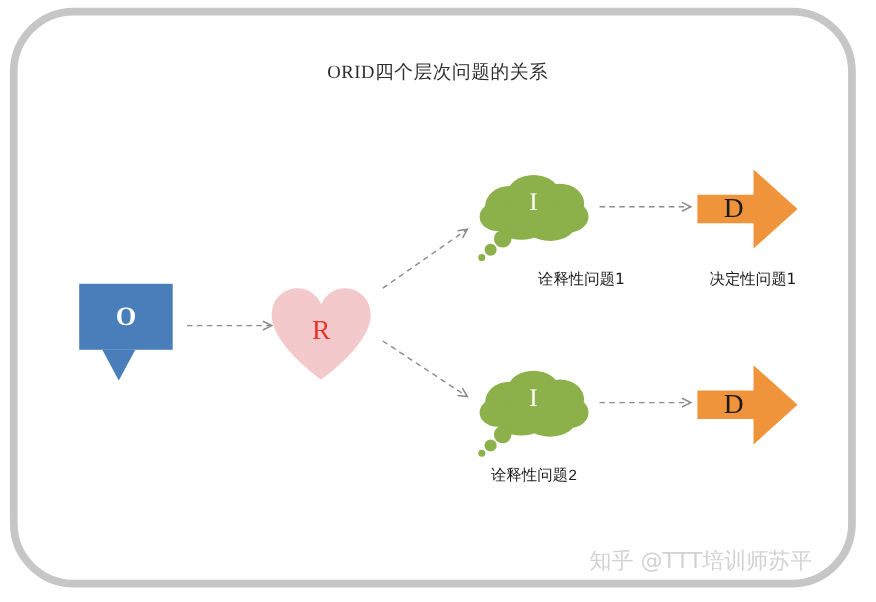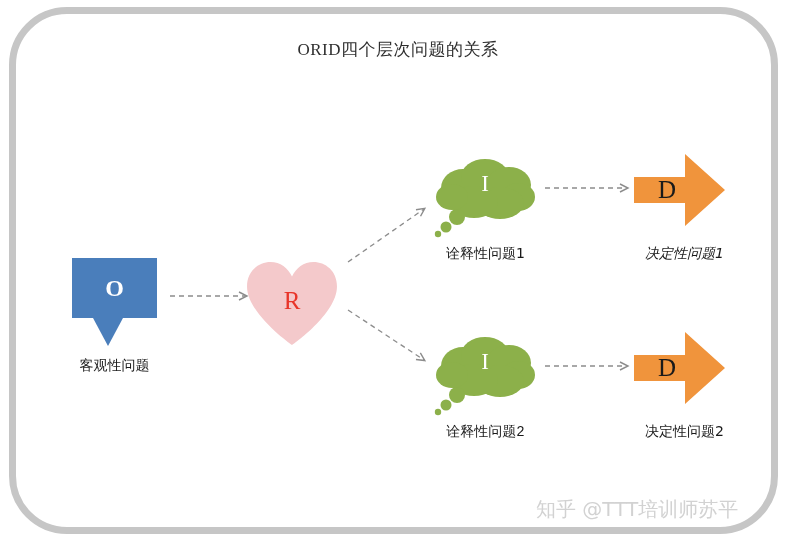--- a/index.html
+++ b/index.html
@@ -27,21 +27,21 @@
     height: 527px;
     border: 7px solid #c6c6c6;
     border-radius: 58px;
     box-sizing: border-box;
   }
 
   
   #title {
     position: absolute;
     left: 0;
-    top: 38px;
+    top: 54px;
     width: 796px;
     text-align: center;
     font-size: 17px;
     color: #2f2f2f;
     letter-spacing: 0.5px;
     font-family: "Liberation Serif", "DejaVu Serif", serif;
   }
 
   
   .node-label {
@@ -183,21 +183,20 @@
     <line x1="348" y1="310" x2="424" y2="360" stroke="#8c8c8c" stroke-width="1.3" stroke-dasharray="5,4" marker-end="url(#ah)"></line>
 
     <line x1="545" y1="188" x2="627" y2="188" stroke="#8c8c8c" stroke-width="1.3" stroke-dasharray="5,4" marker-end="url(#ah)"></line>
 
     <line x1="545" y1="366" x2="627" y2="366" stroke="#8c8c8c" stroke-width="1.3" stroke-dasharray="5,4" marker-end="url(#ah)"></line>
   </svg>
 
   <div id="o-shape"></div>
   <div id="o-tail"></div>
   <div id="o-letter">O</div>
-  <div class="node-label" style="left:32px; top:357px; width:165px;">客观性问题</div>
 
   <svg id="r-heart" viewBox="0 0 100 90">
     <path d="M50,88 C50,88 4,56 4,28 C4,12 16,3 28,3 C38,3 46,9 50,18 C54,9 62,3 72,3 C84,3 96,12 96,28 C96,56 50,88 50,88 Z" fill="#f4c9cb"></path>
   </svg>
   <div id="r-letter">R</div>
 
   <div class="cloud-wrap" style="left:430px; top:155px;">
     <svg width="110" height="85" viewBox="0 0 110 85">
       <g fill="#8cb04a">
         <ellipse cx="33" cy="33" rx="22" ry="19"></ellipse>
@@ -207,29 +206,29 @@
         <ellipse cx="70" cy="48" rx="24" ry="16"></ellipse>
         <ellipse cx="44" cy="47" rx="24" ry="16"></ellipse>
         <ellipse cx="22" cy="42" rx="16" ry="13"></ellipse>
         <circle cx="27" cy="62" r="8"></circle>
         <circle cx="16" cy="72" r="5.5"></circle>
         <circle cx="8" cy="79" r="3.2"></circle>
       </g>
     </svg>
     <div class="cloud-letter">I</div>
   </div>
-  <div class="node-label" style="left:403px; top:245px; width:165px;">诠释性问题1</div>
+  <div class="node-label" style="left:403px; top:245px; width:165px;text-align:right;">诠释性问题1</div>
 
   <div class="arrow-wrap" style="left:632px; top:150px;">
     <svg width="95" height="80" viewBox="0 0 95 80">
       <path d="M2,27 L53,27 L53,4 L93,40 L53,76 L53,53 L2,53 Z" fill="#f0943c"></path>
     </svg>
     <div class="arrow-letter">D</div>
   </div>
-  <div class="node-label" style="left:602px; top:245px; width:165px;font-style:italic;">决定性问题1</div>
+  <div class="node-label" style="left:602px; top:245px; width:165px;">决定性问题1</div>
 
   <div class="cloud-wrap" style="left:430px; top:333px;">
     <svg width="110" height="85" viewBox="0 0 110 85">
       <g fill="#8cb04a">
         <ellipse cx="33" cy="33" rx="22" ry="19"></ellipse>
         <ellipse cx="55" cy="22" rx="24" ry="18"></ellipse>
         <ellipse cx="79" cy="30" rx="22" ry="18"></ellipse>
         <ellipse cx="88" cy="42" rx="17" ry="14"></ellipse>
         <ellipse cx="70" cy="48" rx="24" ry="16"></ellipse>
         <ellipse cx="44" cy="47" rx="24" ry="16"></ellipse>
@@ -242,17 +241,16 @@
     <div class="cloud-letter">I</div>
   </div>
   <div class="node-label" style="left:403px; top:423px; width:165px;font-family:Liberation Mono, monospace;">诠释性问题2</div>
 
   <div class="arrow-wrap" style="left:632px; top:328px;">
     <svg width="95" height="80" viewBox="0 0 95 80">
       <path d="M2,27 L53,27 L53,4 L93,40 L53,76 L53,53 L2,53 Z" fill="#f0943c"></path>
     </svg>
     <div class="arrow-letter">D</div>
   </div>
-  <div class="node-label" style="left:602px; top:423px; width:165px;">决定性问题2</div>
 
   <div id="watermark">知乎 @TTT培训师苏平</div>
 
 </div>
 
 </body></html>

